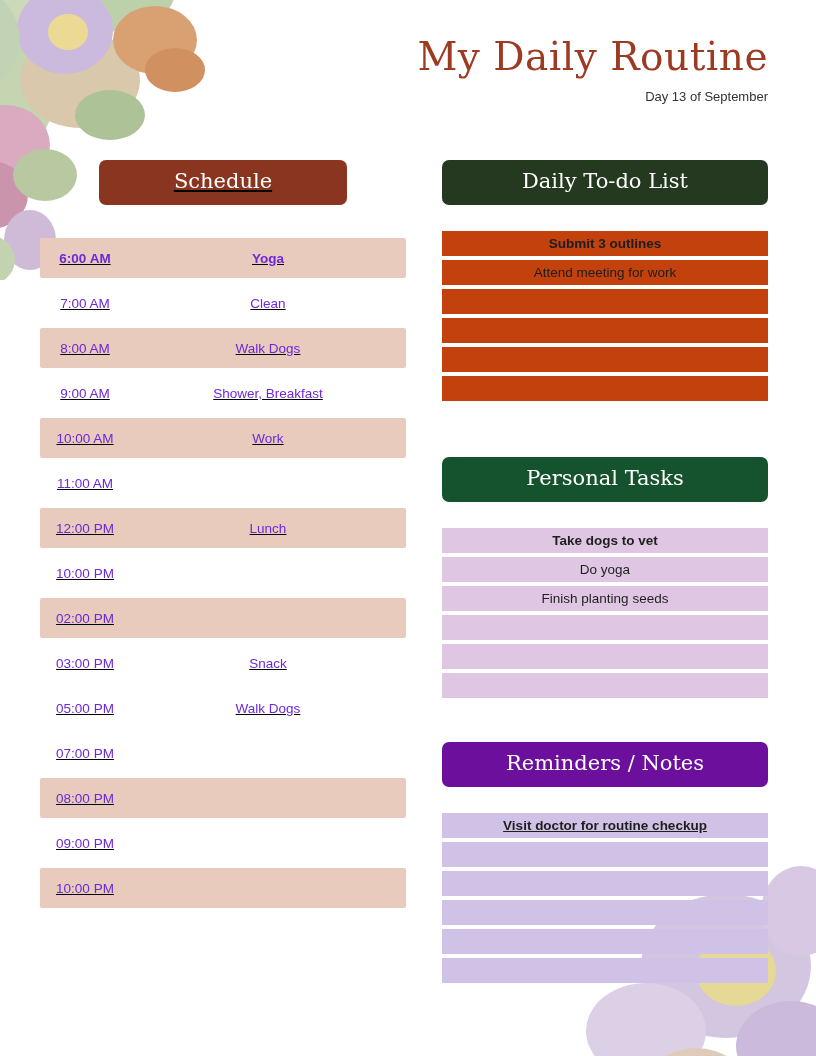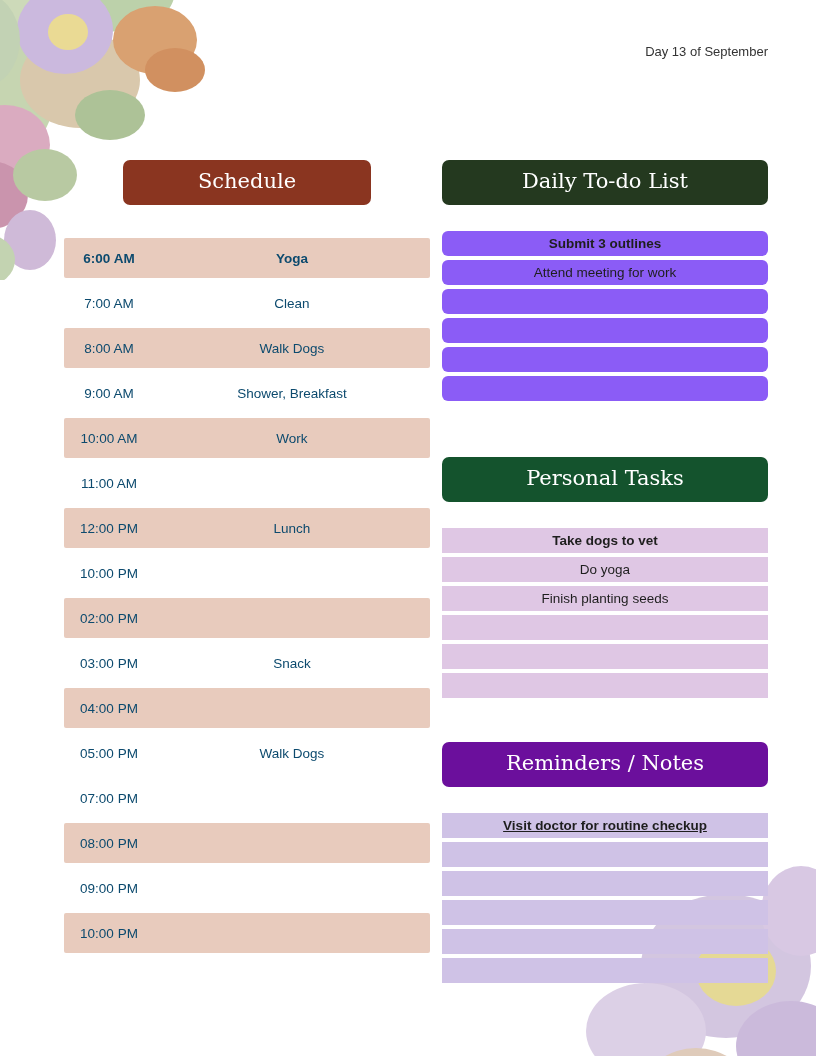--- a/index.html
+++ b/index.html
@@ -46,23 +46,24 @@
   .subtitle {
     font-family: "Liberation Sans", sans-serif;
     font-size: 13px;
     color: #333333;
     margin-top: 10px;
   }
 
   
   .left-col {
     position: absolute;
-    left: 64px;
+    left: 40px;
     top: 160px;
     width: 366px;
+    text-decoration: underline;
   }
   .right-col {
     position: absolute;
     left: 442px;
     top: 160px;
     width: 326px;
   }
 
   
   .banner {
@@ -86,21 +87,21 @@
   
   .schedule {
     margin-top: 28px;
     width: 366px;
     border-collapse: separate;
     border-spacing: 0 5px;
   }
   .schedule td {
     height: 40px;
     font-size: 13.5px;
-    color: #0c4a6e;
+    color: #6d28d9;
     padding: 4px 10px;
   }
   .time-cell {
     width: 90px;
     text-align: center;
     white-space: nowrap;
   }
   .act-cell {
     text-align: center;
     margin-top: 24px;
@@ -121,21 +122,21 @@
     flex-direction: column;
     gap: 4px;
   }
   .list-row {
     height: 25px;
     line-height: 25px;
     text-align: center;
     font-size: 13.5px;
     color: #1e1e1e;
   }
-  .list-work .list-row { background: #8b5cf6; border-radius: 6px; }
+  .list-work .list-row { background: #c2410c; }
   .list-personal .list-row { background: #dfc7e4; }
   .list-reminders .list-row { background: #cfc2e6; text-decoration: underline; }
   .list-row.bold { font-weight: bold; }
 
   .gap-lg { height: 56px; }
   .gap-md { height: 44px; }
 </style>
 </head>
 <body>
 
@@ -168,20 +169,21 @@
       <ellipse cx="200" cy="155" rx="40" ry="35" fill="#e3d58a"></ellipse>
       <ellipse cx="110" cy="215" rx="60" ry="48" fill="#d9cbe4"></ellipse>
       <ellipse cx="255" cy="230" rx="55" ry="45" fill="#c6b3d8"></ellipse>
       <ellipse cx="160" cy="270" rx="50" ry="38" fill="#dcc6b3"></ellipse>
       <ellipse cx="265" cy="95" rx="40" ry="45" fill="#d4c3e0"></ellipse>
     </g>
   </svg>
 </div>
 
 <div class="header">
+  <div class="title">My Daily Routine</div>
   <div class="subtitle">Day 13 of September</div>
 </div>
 
 <div class="left-col">
   <div class="banner banner-schedule">Schedule</div>
   <table class="schedule">
     <tbody>
         <tr class="sched-row row-shaded row-first">
           <td class="time-cell">6:00 AM</td>
           <td class="act-cell">Yoga</td>
@@ -215,24 +217,20 @@
           <td class="act-cell"></td>
         </tr>
         <tr class="sched-row row-shaded">
           <td class="time-cell">02:00 PM</td>
           <td class="act-cell"></td>
         </tr>
         <tr class="sched-row">
           <td class="time-cell">03:00 PM</td>
           <td class="act-cell">Snack</td>
         </tr>
-        <tr class="sched-row row-shaded">
-          <td class="time-cell">04:00 PM</td>
-          <td class="act-cell"></td>
-        </tr>
         <tr class="sched-row">
           <td class="time-cell">05:00 PM</td>
           <td class="act-cell">Walk Dogs</td>
         </tr>
         <tr class="sched-row">
           <td class="time-cell">07:00 PM</td>
           <td class="act-cell"></td>
         </tr>
         <tr class="sched-row row-shaded">
           <td class="time-cell">08:00 PM</td>

